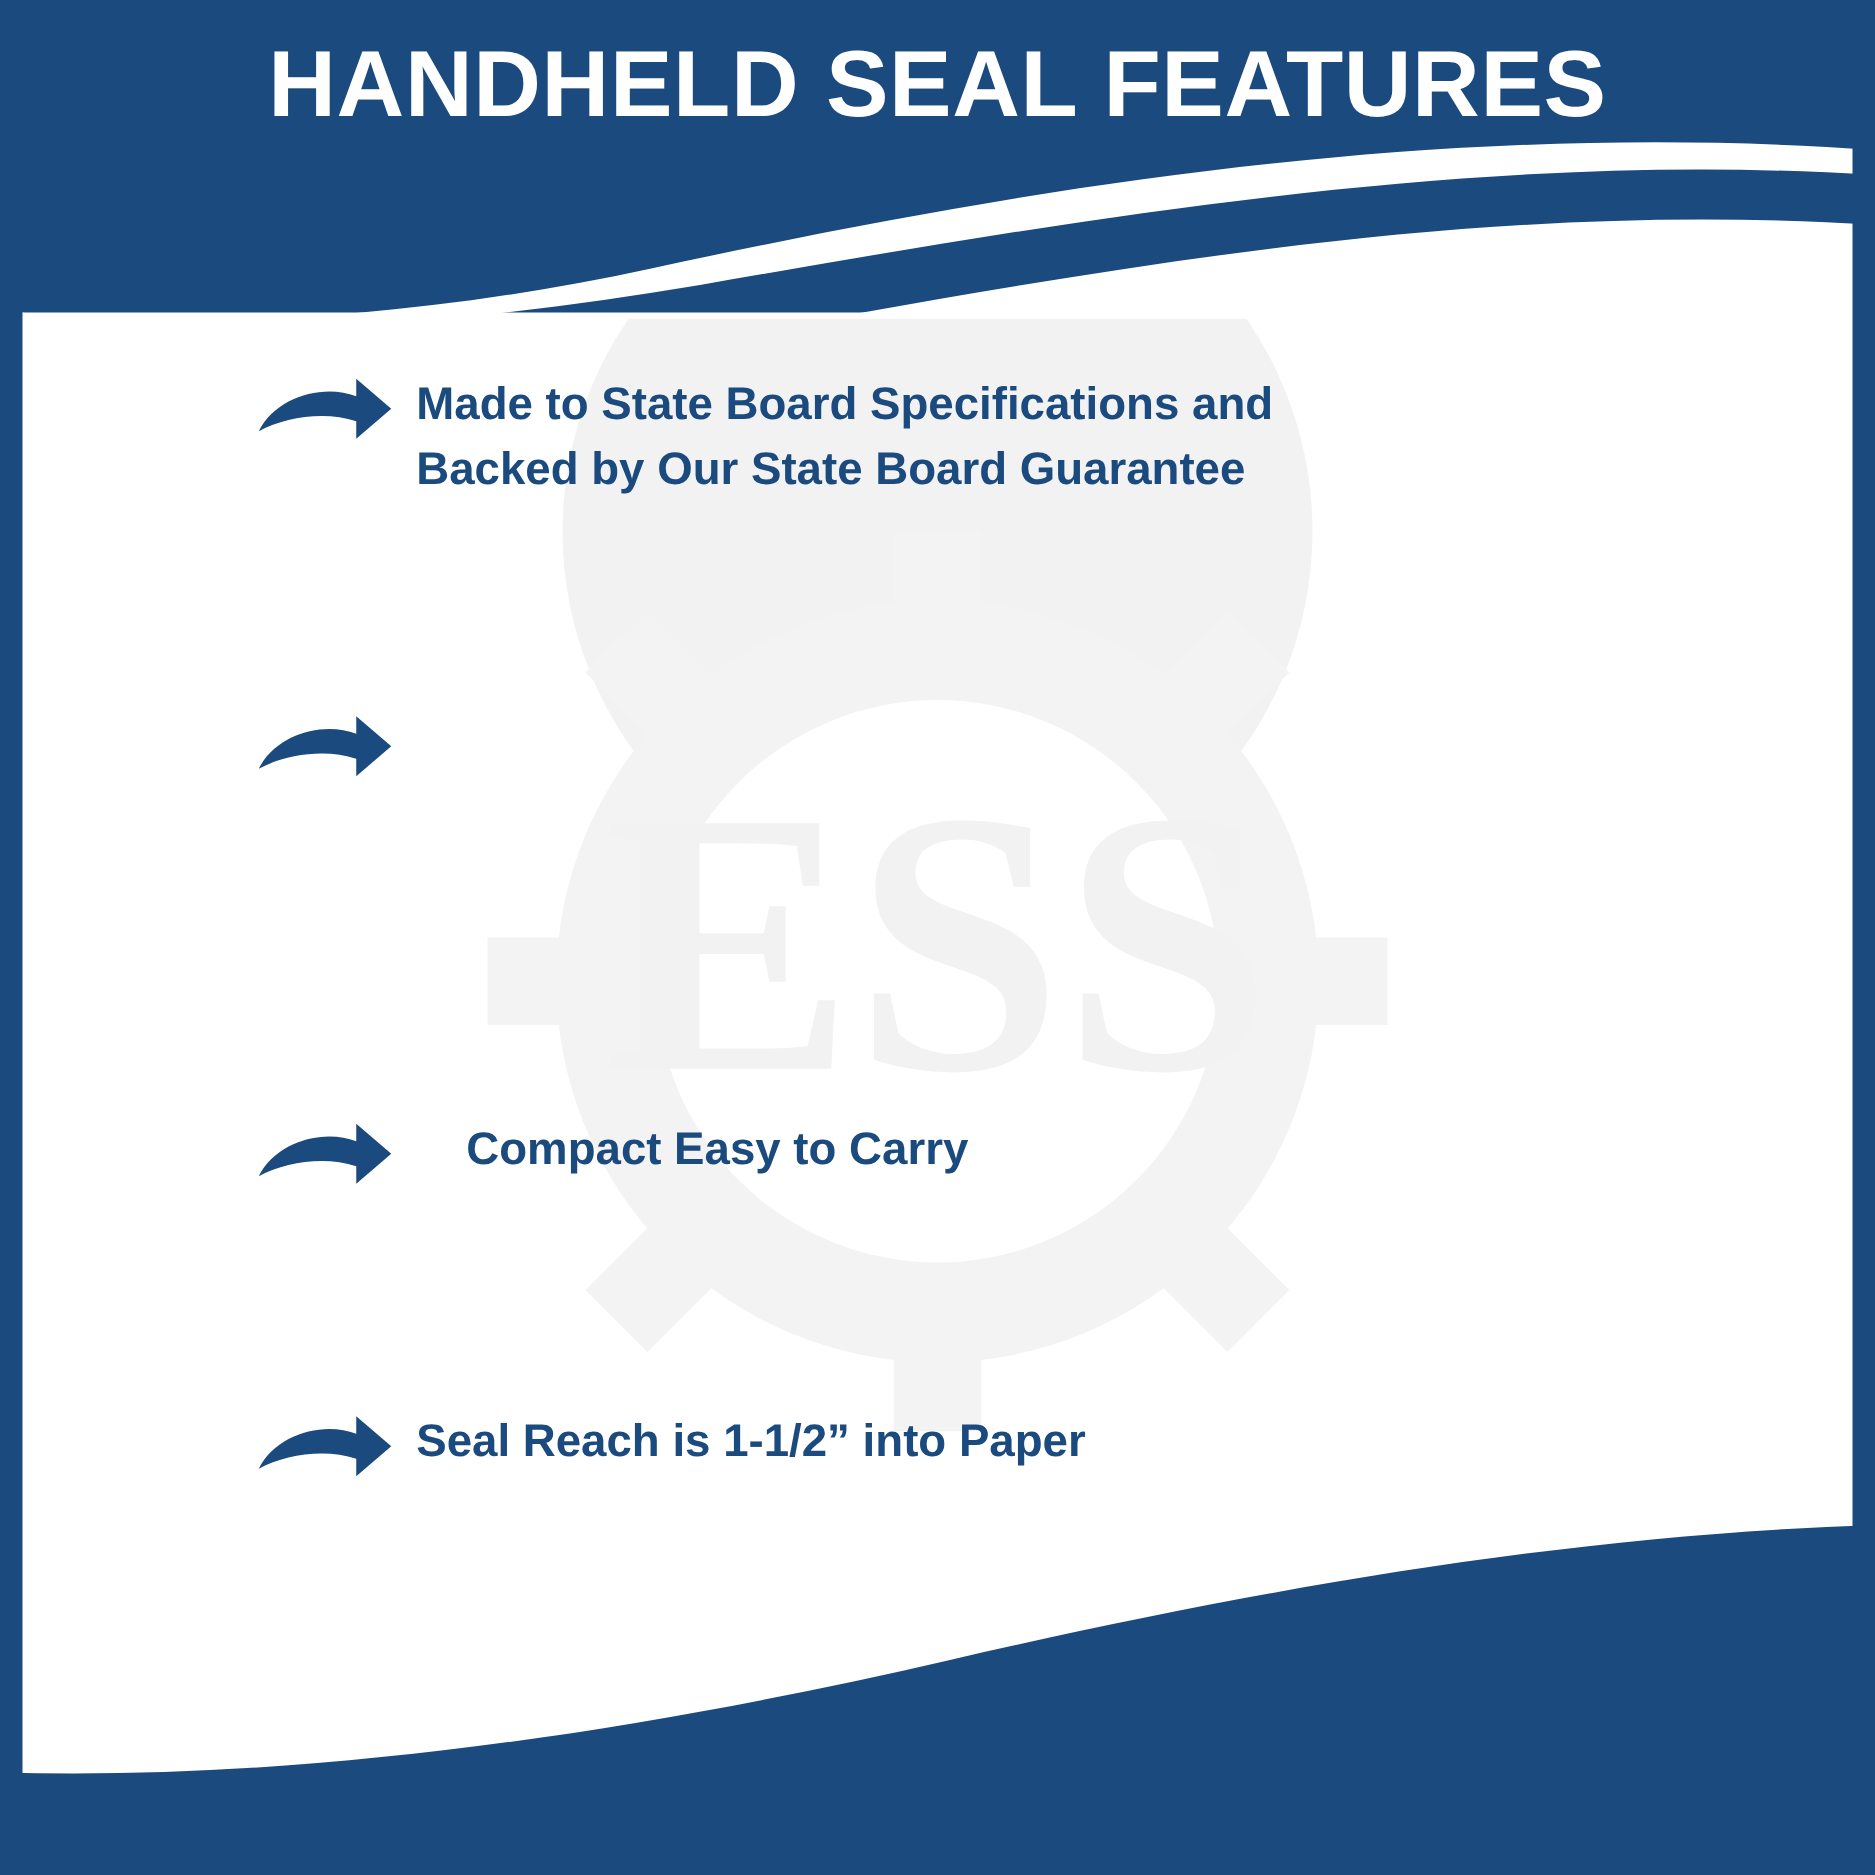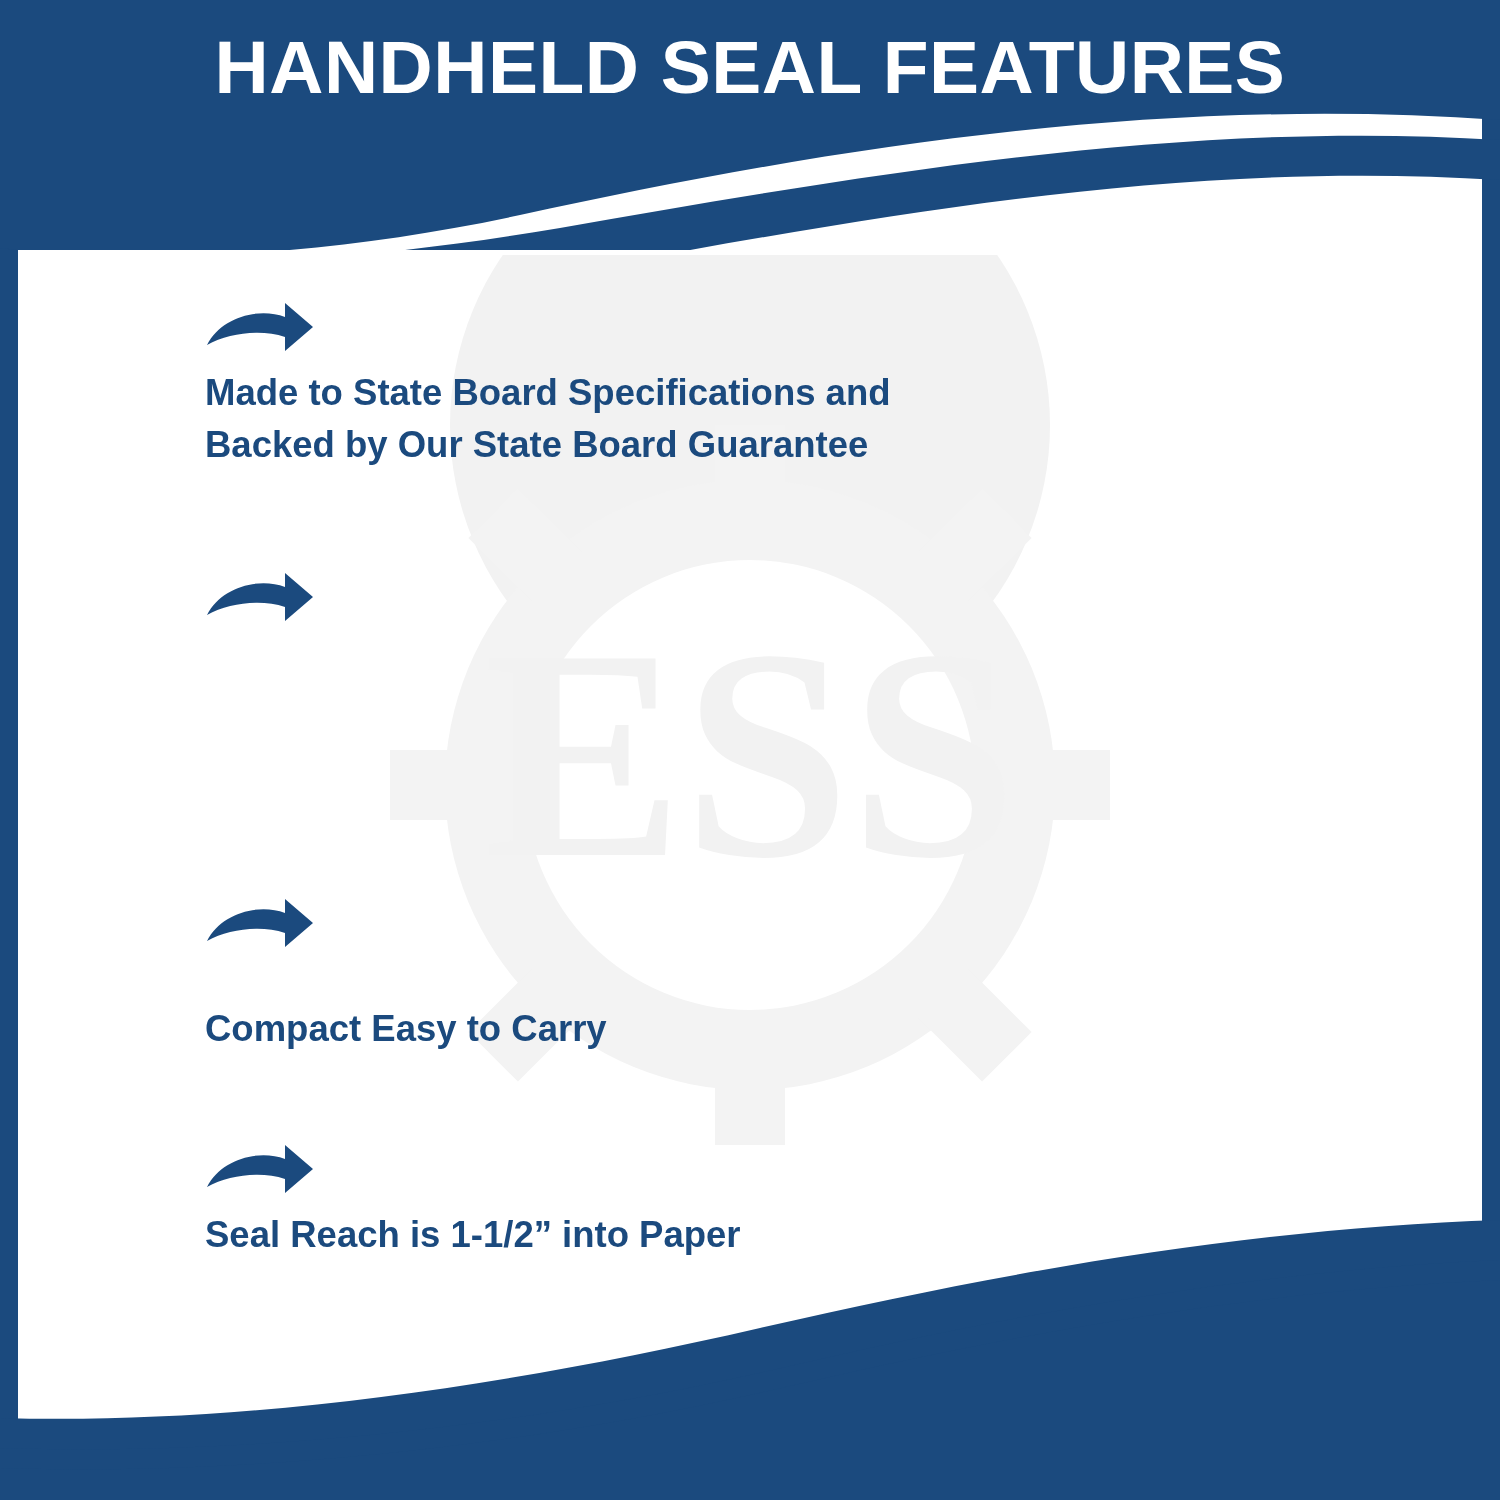--- a/index.html
+++ b/index.html
@@ -83,40 +83,39 @@
     top: 275px;
     width: 1500px;
     height: 950px;
   }
   .feature {
     position: absolute;
     display: flex;
     align-items: flex-start;
     left: 205px;
     width: 1280px;
-    flex-direction: column;
   }
   .feature .arrow {
     flex: 0 0 auto;
     width: 110px;
     margin-right: 18px;
     padding-top: 4px;
   }
   .feature .ftext {
     color: #1b4a7e;
     font-size: 36.5px;
     font-weight: bold;
     line-height: 1.42;
     white-space: pre-line;
   }
 
   .f0 { top: 22px; }
   .f1 { top: 292px; }
   .f2 { top: 618px; gap: 40px; }
-  .f3 { top: 852px; margin-top: 12px; }
+  .f3 { top: 852px; }
 </style>
 </head>
 <body>
 
 <div id="page">
 
   <div class="frame-bg"></div>
   <div class="frame-inner"></div>
 
   <svg class="watermark" viewBox="0 0 900 1000">

